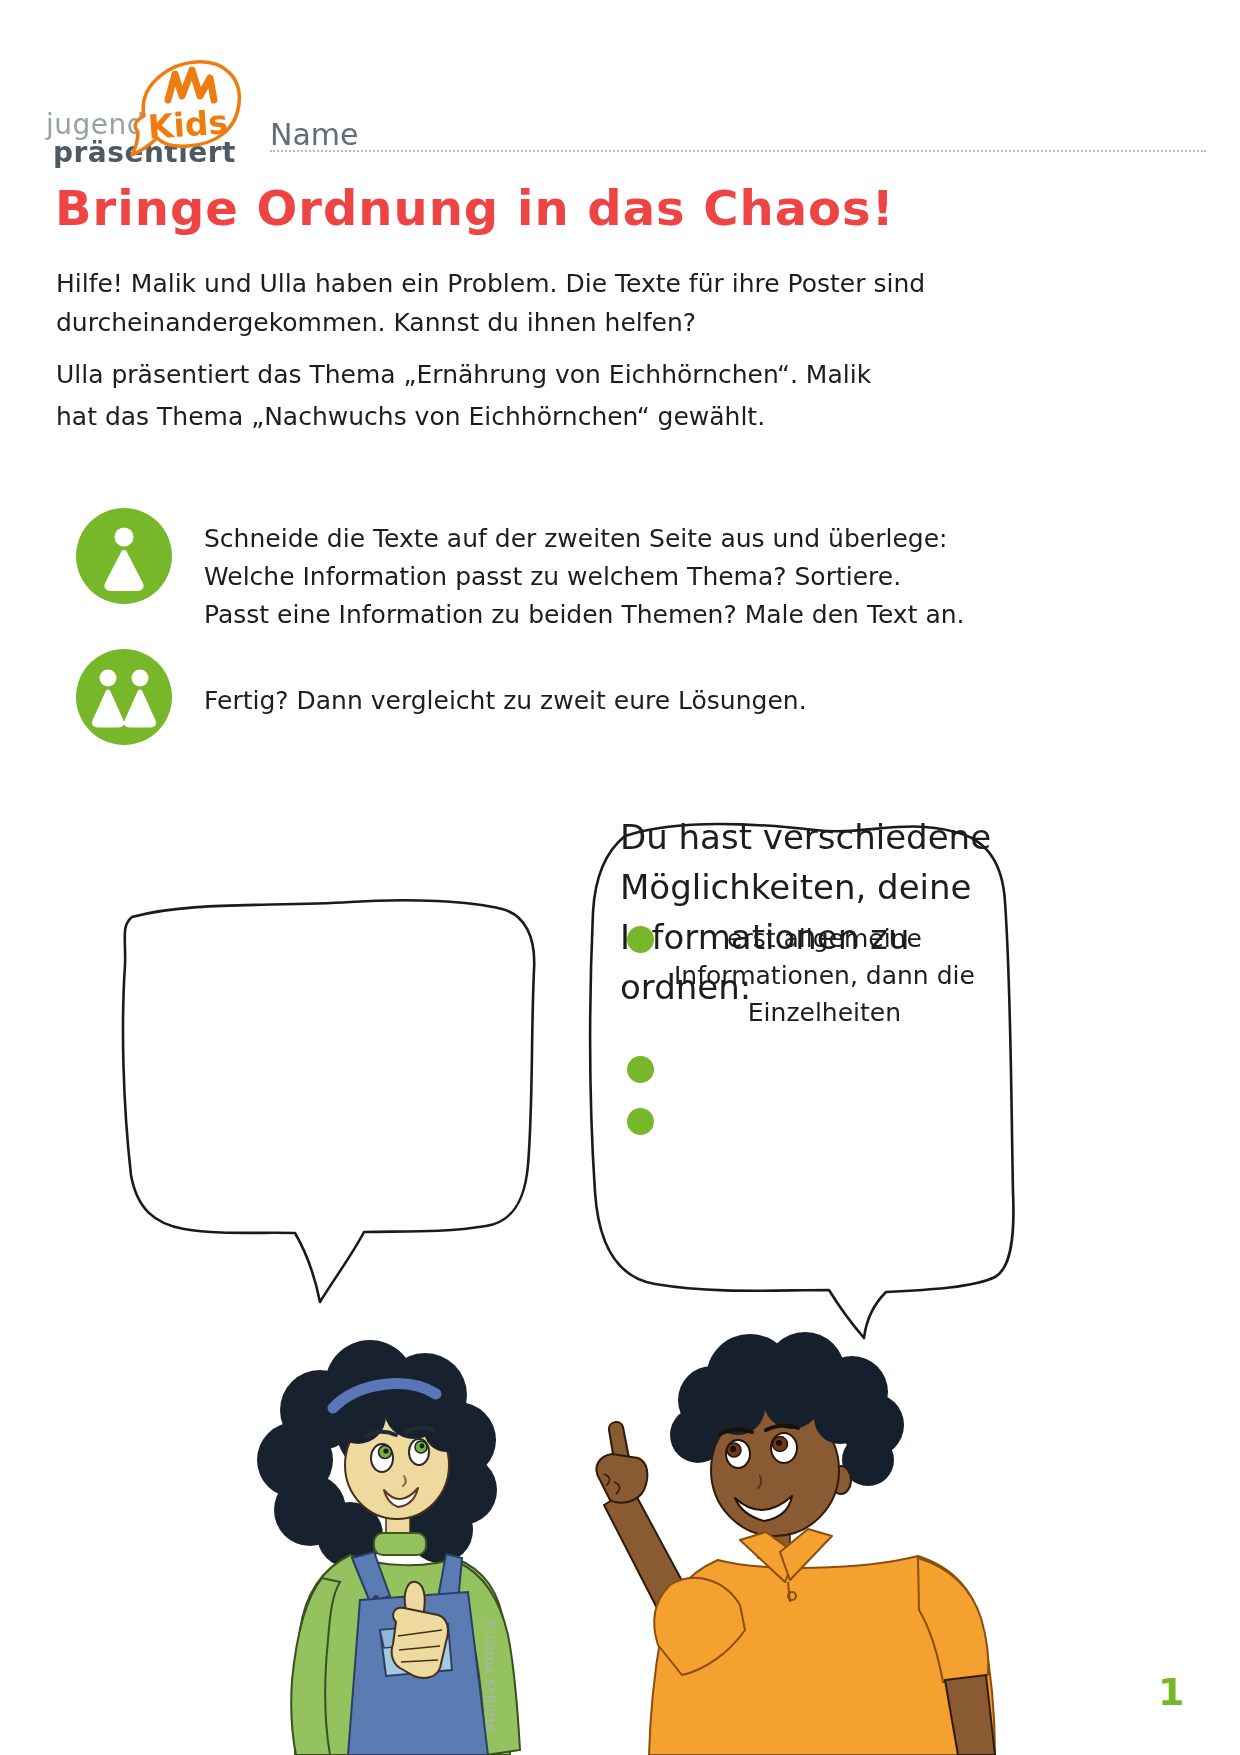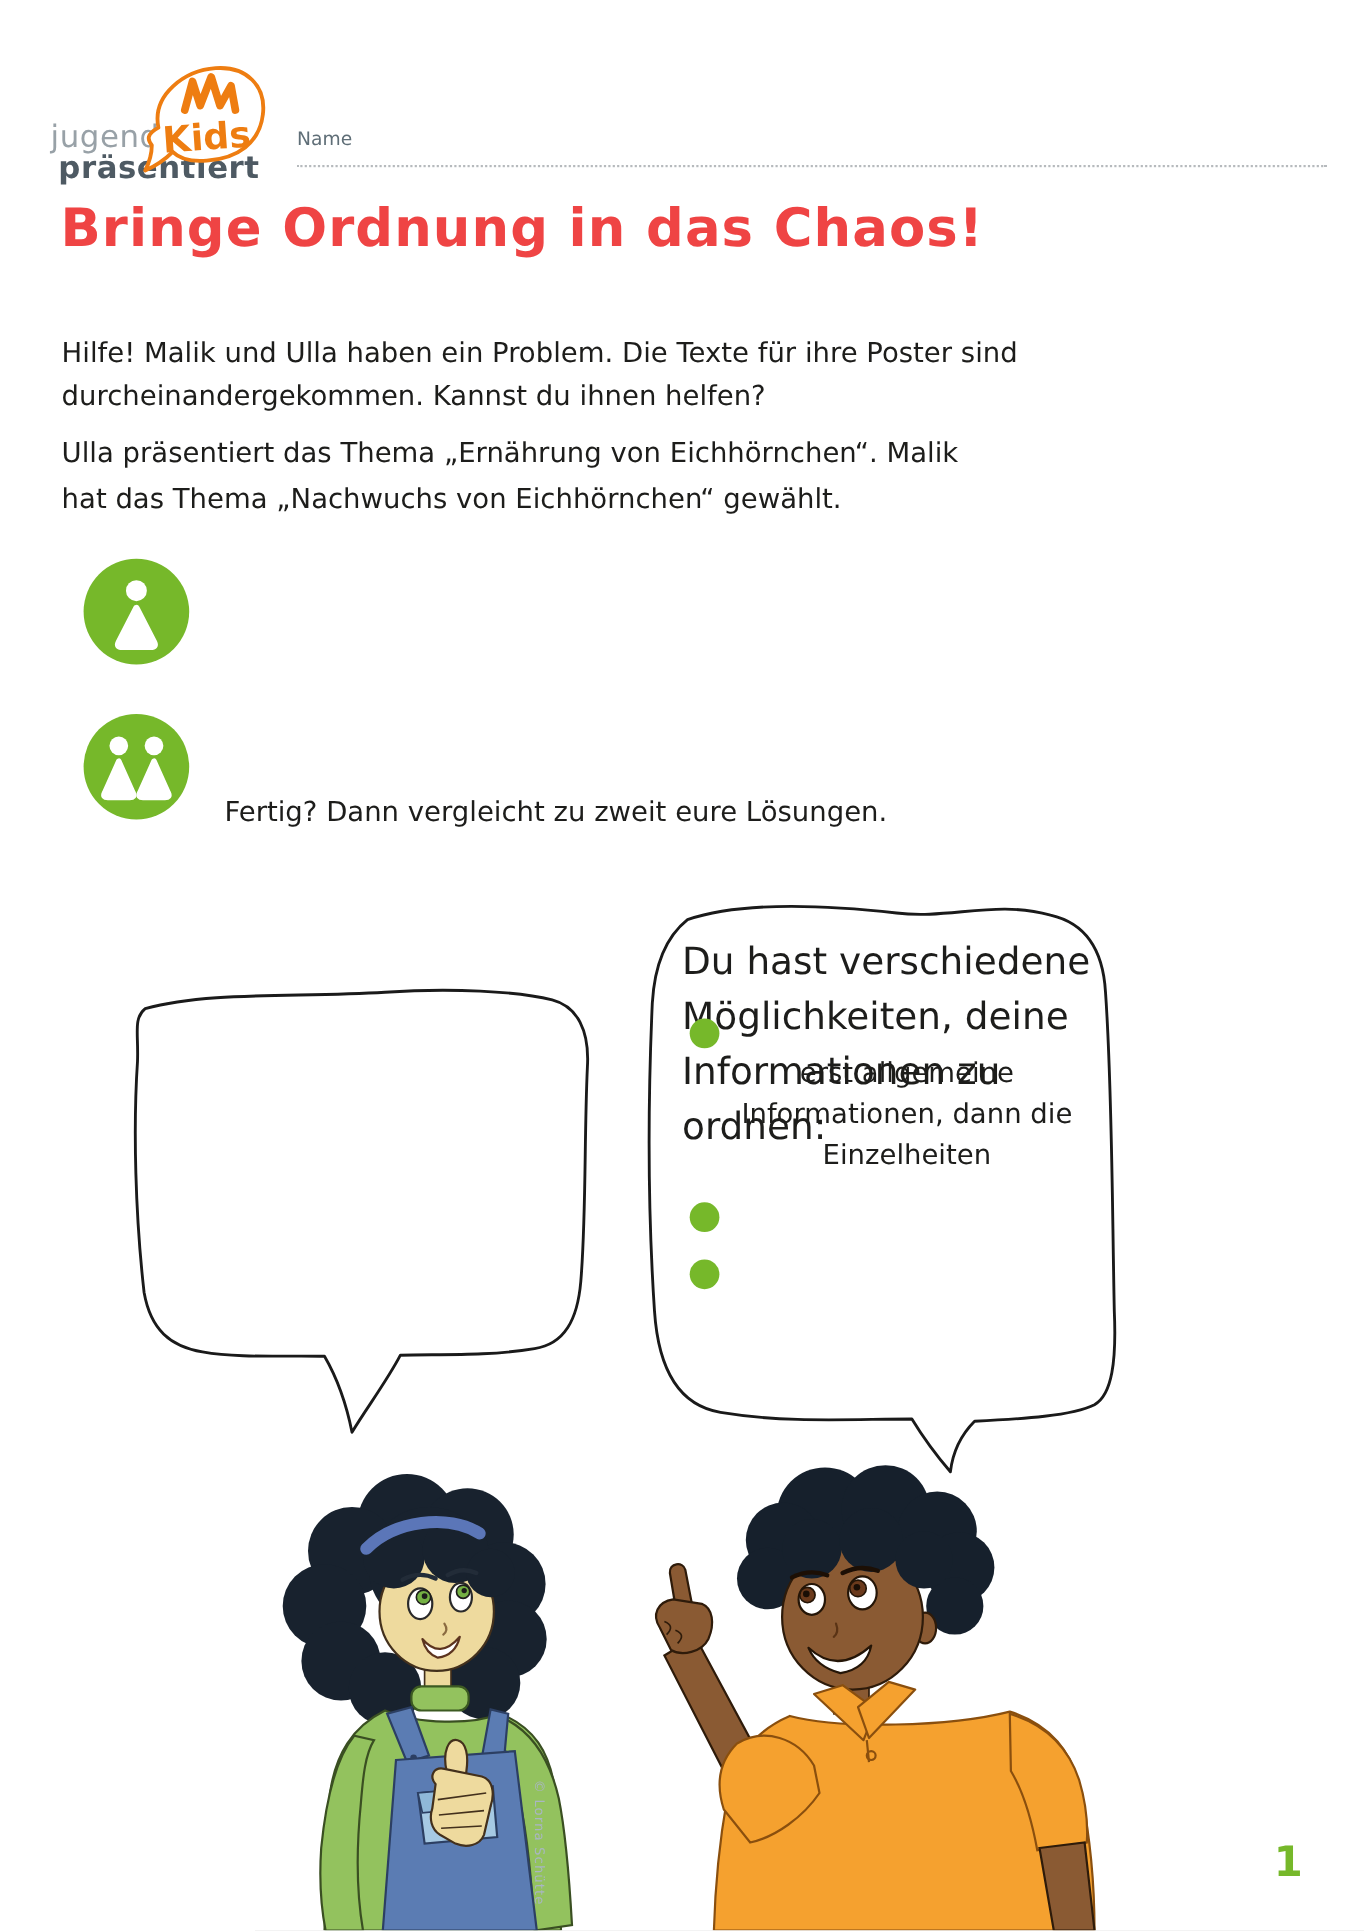--- a/index.html
+++ b/index.html
@@ -2,27 +2,27 @@
 <html><head>
 <meta charset="utf-8">
 <style>
   html,body{margin:0;padding:0;background:#e9e9e9;}
   .page{
     position:relative;width:1240px;height:1755px;background:#ffffff;
     font-family:"DejaVu Sans", sans-serif;color:#1d1d1b;overflow:hidden;
     margin:0 auto;
   }
   .abs{position:absolute;}
-  .pre{white-space:pre-line;margin-top:37px;}
+  .pre{white-space:pre-line;}
 
   
   .logo-jugend{left:46px;top:108px;font-size:28px;color:#98a1a7;letter-spacing:.5px;}
   .logo-praes{left:53px;top:136px;font-size:28px;font-weight:bold;color:#4e5a63;letter-spacing:.5px;}
   .logo-bubble{left:124px;top:44px;}
-  .name-label{left:270px;top:117px;font-size:17px;color:#5f6e77;}
+  .name-label{left:270px;top:117px;font-size:30px;color:#5f6e77;}
   .name-line{left:270px;top:150px;width:936px;height:0;border-bottom:2px dotted #b6babd;}
 
   
   .title{left:55px;top:180px;font-size:48px;font-weight:bold;letter-spacing:1px;color:#ef4444;}
   .p1{left:56px;top:264px;font-size:25px;line-height:39px;}
   .p2{left:56px;top:354px;font-size:25px;line-height:42px;}
 
   
   .task-icon-1{left:75px;top:507px;}
   .task-icon-2{left:75px;top:648px;}
@@ -67,20 +67,23 @@
   <div class="abs p1 pre">Hilfe! Malik und Ulla haben ein Problem. Die Texte für ihre Poster sind
 durcheinandergekommen. Kannst du ihnen helfen?</div>
   <div class="abs p2 pre">Ulla präsentiert das Thema „Ernährung von Eichhörnchen“. Malik
 hat das Thema „Nachwuchs von Eichhörnchen“ gewählt.</div>
 
   <svg class="abs task-icon-1" width="98" height="98" viewBox="0 0 98 98">
     <circle cx="49" cy="49" r="48" fill="#76b82a"></circle>
     <circle cx="49" cy="30" r="9.5" fill="#ffffff"></circle>
     <path d="M 49,46 L 33,77 Q 31,81 36,81 L 62,81 Q 67,81 65,77 Z" fill="#ffffff" stroke="#ffffff" stroke-width="6" stroke-linejoin="round"></path>
   </svg>
+  <div class="abs task-text-1 pre">Schneide die Texte auf der zweiten Seite aus und überlege:
+Welche Information passt zu welchem Thema? Sortiere.
+Passt eine Information zu beiden Themen? Male den Text an.</div>
 
   <svg class="abs task-icon-2" width="98" height="98" viewBox="0 0 98 98">
     <circle cx="49" cy="49" r="48" fill="#76b82a"></circle>
     <circle cx="33" cy="30" r="8.5" fill="#ffffff"></circle>
     <circle cx="65" cy="30" r="8.5" fill="#ffffff"></circle>
     <path d="M 33,44 L 20,73 Q 18,77 23,77 L 43,77 Q 48,77 46,73 Z" fill="#ffffff" stroke="#ffffff" stroke-width="5" stroke-linejoin="round"></path>
     <path d="M 65,44 L 52,73 Q 50,77 55,77 L 75,77 Q 80,77 78,73 Z" fill="#ffffff" stroke="#ffffff" stroke-width="5" stroke-linejoin="round"></path>
   </svg>
   <div class="abs task-text-2 pre">Fertig? Dann vergleicht zu zweit eure Lösungen.</div>
 

